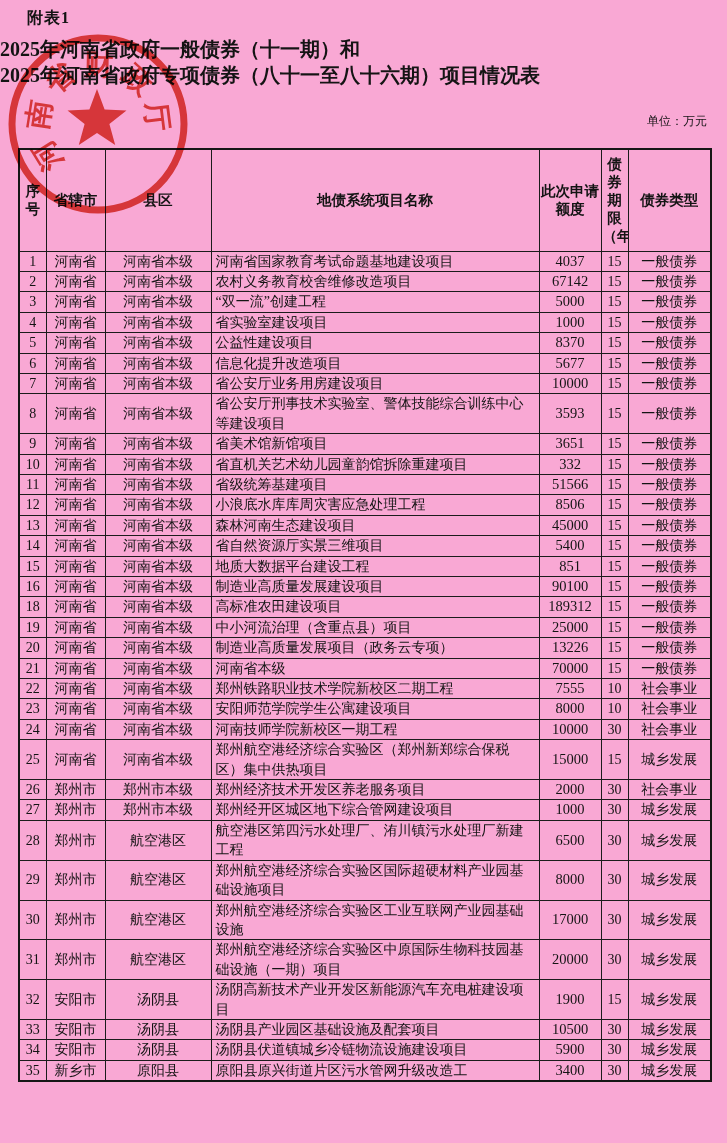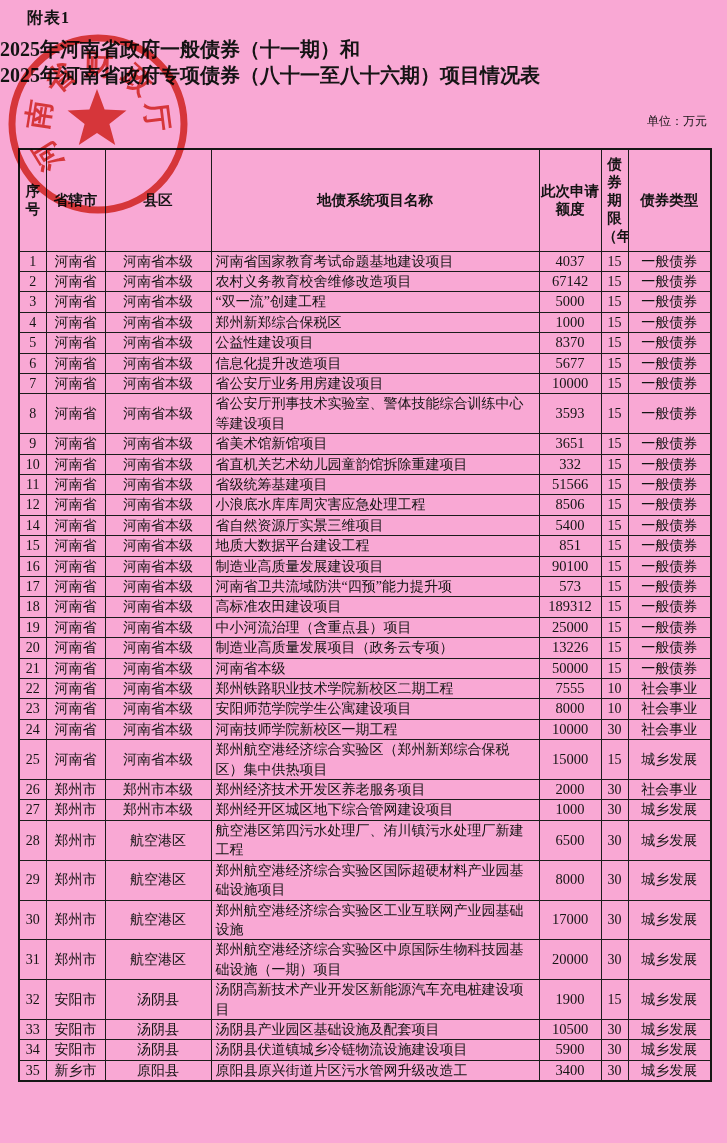--- a/index.html
+++ b/index.html
@@ -121,21 +121,21 @@
           <td class="c2">河南省本级</td>
           <td class="c3">“双一流”创建工程</td>
           <td class="c4">5000</td>
           <td class="c5">15</td>
           <td class="c6">一般债券</td>
         </tr>
         <tr>
           <td class="c0">4</td>
           <td class="c1">河南省</td>
           <td class="c2">河南省本级</td>
-          <td class="c3">郑州新郑综合保税区</td>
+          <td class="c3">省实验室建设项目</td>
           <td class="c4">1000</td>
           <td class="c5">15</td>
           <td class="c6">一般债券</td>
         </tr>
         <tr>
           <td class="c0">5</td>
           <td class="c1">河南省</td>
           <td class="c2">河南省本级</td>
           <td class="c3">公益性建设项目</td>
           <td class="c4">8370</td>
@@ -199,20 +199,29 @@
         <tr>
           <td class="c0">12</td>
           <td class="c1">河南省</td>
           <td class="c2">河南省本级</td>
           <td class="c3">小浪底水库库周灾害应急处理工程</td>
           <td class="c4">8506</td>
           <td class="c5">15</td>
           <td class="c6">一般债券</td>
         </tr>
         <tr>
+          <td class="c0">13</td>
+          <td class="c1">河南省</td>
+          <td class="c2">河南省本级</td>
+          <td class="c3">森林河南生态建设项目</td>
+          <td class="c4">45000</td>
+          <td class="c5">15</td>
+          <td class="c6">一般债券</td>
+        </tr>
+        <tr>
           <td class="c0">14</td>
           <td class="c1">河南省</td>
           <td class="c2">河南省本级</td>
           <td class="c3">省自然资源厅实景三维项目</td>
           <td class="c4">5400</td>
           <td class="c5">15</td>
           <td class="c6">一般债券</td>
         </tr>
         <tr>
           <td class="c0">15</td>
@@ -226,29 +235,20 @@
         <tr>
           <td class="c0">16</td>
           <td class="c1">河南省</td>
           <td class="c2">河南省本级</td>
           <td class="c3">制造业高质量发展建设项目</td>
           <td class="c4">90100</td>
           <td class="c5">15</td>
           <td class="c6">一般债券</td>
         </tr>
         <tr>
-          <td class="c0">17</td>
-          <td class="c1">河南省</td>
-          <td class="c2">河南省本级</td>
-          <td class="c3">河南省卫共流域防洪“四预”能力提升项</td>
-          <td class="c4">573</td>
-          <td class="c5">15</td>
-          <td class="c6">一般债券</td>
-        </tr>
-        <tr>
           <td class="c0">18</td>
           <td class="c1">河南省</td>
           <td class="c2">河南省本级</td>
           <td class="c3">高标准农田建设项目</td>
           <td class="c4">189312</td>
           <td class="c5">15</td>
           <td class="c6">一般债券</td>
         </tr>
         <tr>
           <td class="c0">19</td>
@@ -266,21 +266,21 @@
           <td class="c3">制造业高质量发展项目（政务云专项）</td>
           <td class="c4">13226</td>
           <td class="c5">15</td>
           <td class="c6">一般债券</td>
         </tr>
         <tr>
           <td class="c0">21</td>
           <td class="c1">河南省</td>
           <td class="c2">河南省本级</td>
           <td class="c3">河南省本级</td>
-          <td class="c4">50000</td>
+          <td class="c4">70000</td>
           <td class="c5">15</td>
           <td class="c6">一般债券</td>
         </tr>
         <tr>
           <td class="c0">22</td>
           <td class="c1">河南省</td>
           <td class="c2">河南省本级</td>
           <td class="c3">郑州铁路职业技术学院新校区二期工程</td>
           <td class="c4">7555</td>
           <td class="c5">10</td>

